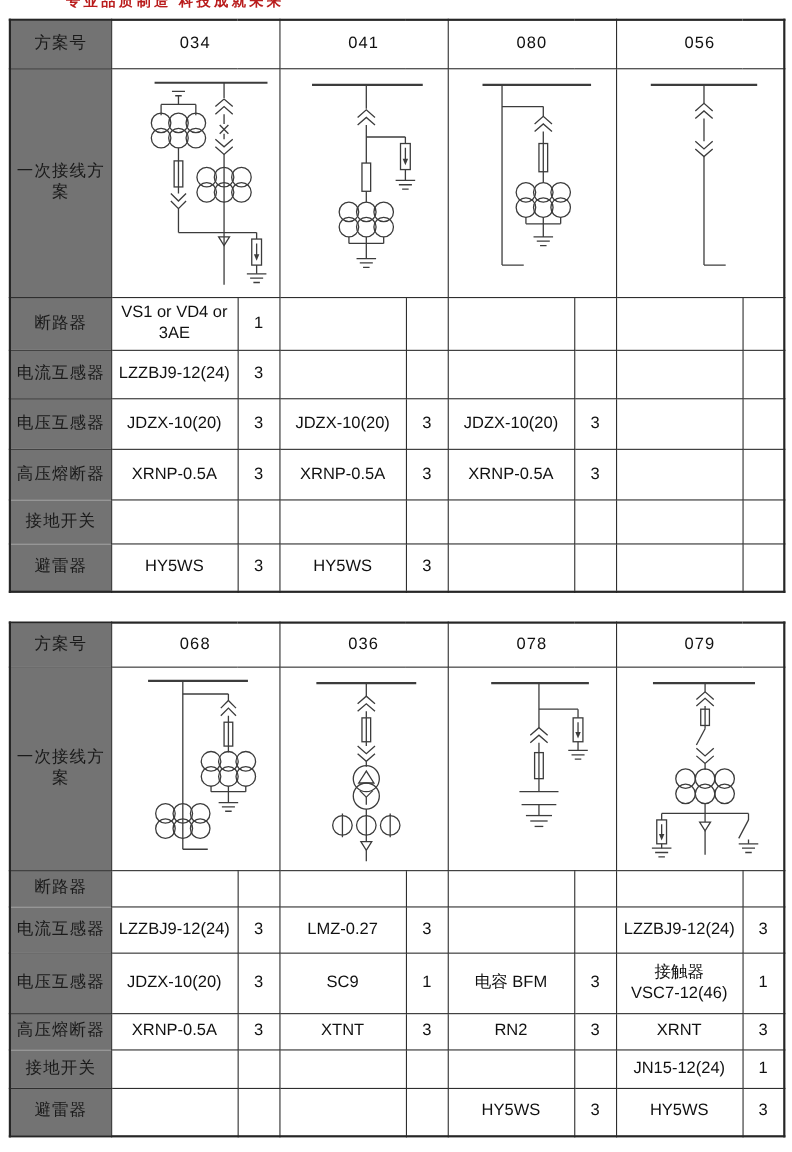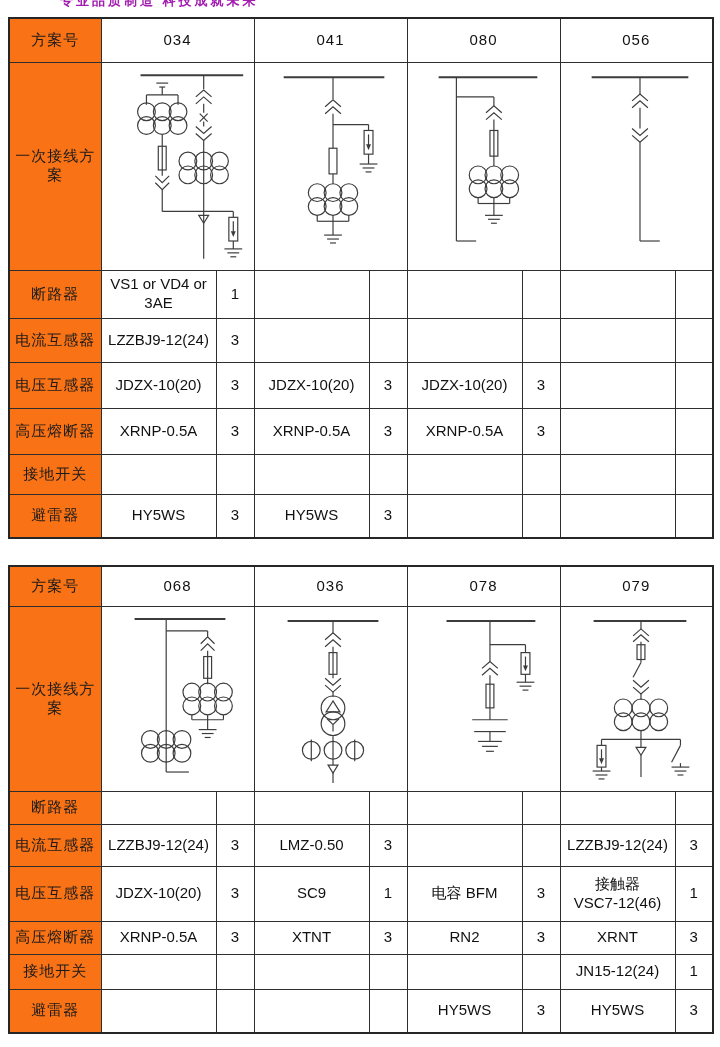--- a/index.html
+++ b/index.html
@@ -2,27 +2,27 @@
 <html><head>
 <meta charset="utf-8">
 <style>
   html,body{margin:0;padding:0;}
   body{
     width:720px;height:1047px;background:#ffffff;position:relative;
     font-family:"Liberation Sans","DejaVu Sans",sans-serif;color:#111;
     overflow:hidden;
   }
   .topcap{position:absolute;left:60px;top:0;width:260px;height:7px;overflow:hidden;
-    color:#a21caf;font-size:13px;letter-spacing:3px;font-weight:bold;}
+    color:#b91c1c;font-size:13px;letter-spacing:3px;font-weight:bold;}
   .topcap span{display:block;margin-top:-8px;white-space:nowrap;}
   table.sch{position:absolute;left:8px;width:704px;border-collapse:collapse;table-layout:fixed;
     border:2px solid #262626;}
   table.sch td{border:1.5px solid #2e2e2e;text-align:center;vertical-align:middle;
     padding:0 3px;font-size:15px;line-height:1.25;overflow:hidden;}
-  td.lbl{background:#f97316;color:#1a1a1a;letter-spacing:1px;}
+  td.lbl{background:#737373;color:#1a1a1a;letter-spacing:1px;}
   td.schemeno{font-weight:400;font-size:16px;letter-spacing:1px;}
   td.dev{white-space:pre-line;}
   td.qty{}
   td.diagcell{padding:0;background:#fff;}
   .c-lbl{width:92px;}.c-dev{width:115px;}.c-qty{width:38px;}
   #t1{top:17px;}
   #t2{top:565px;}
   tr.h44{height:44px;}tr.h40{height:40px;}
   tr.d208{height:208px;}tr.d185{height:185px;}
   tr.h48{height:48px;}tr.h46{height:46px;}tr.h42{height:42px;}
@@ -409,21 +409,21 @@
   <td class="qty"></td>
   <td class="dev"></td>
   <td class="qty"></td>
   <td class="dev"></td>
   <td class="qty"></td>
 </tr>
 <tr class="h42">
   <td class="lbl">电流互感器</td>
   <td class="dev">LZZBJ9-12(24)</td>
   <td class="qty">3</td>
-  <td class="dev">LMZ-0.50</td>
+  <td class="dev">LMZ-0.27</td>
   <td class="qty">3</td>
   <td class="dev"></td>
   <td class="qty"></td>
   <td class="dev">LZZBJ9-12(24)</td>
   <td class="qty">3</td>
 </tr>
 <tr class="h55">
   <td class="lbl">电压互感器</td>
   <td class="dev">JDZX-10(20)</td>
   <td class="qty">3</td>

